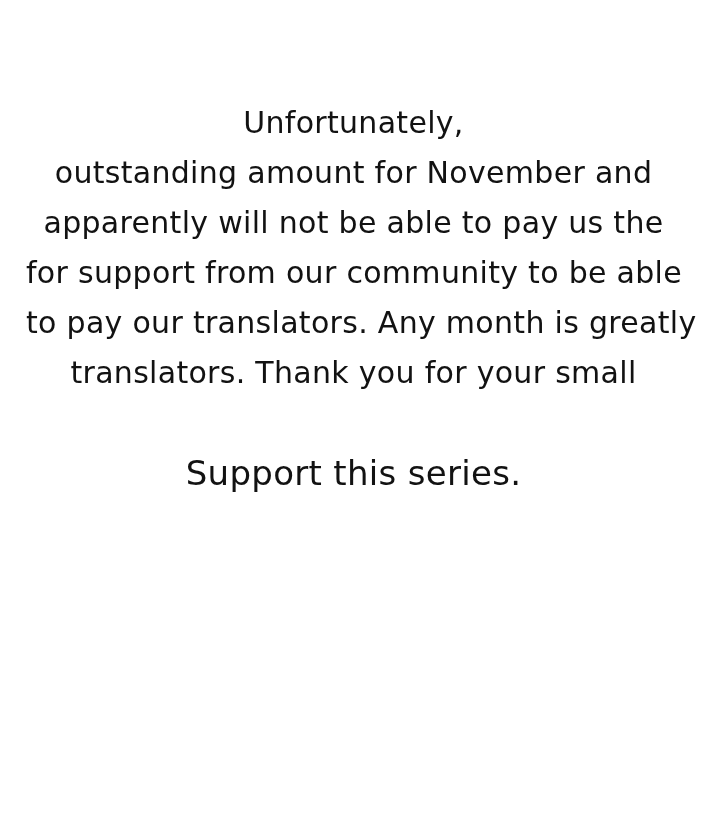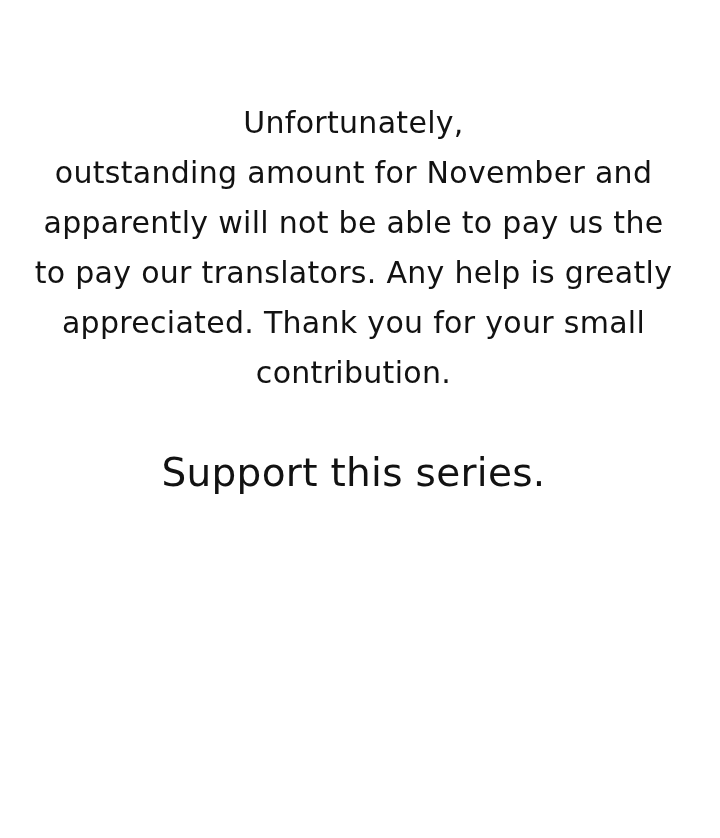--- a/index.html
+++ b/index.html
@@ -36,37 +36,37 @@
     line-height: 50px;
     color: #121212;
     letter-spacing: 0.3px;
     white-space: nowrap;
   }
   .spacer-line {
     height: 50px;
   }
   .support-line {
     font-family: "DejaVu Sans", sans-serif;
-    font-size: 39px;
+    font-size: 34px;
     line-height: 50px;
     color: #121212;
     letter-spacing: 0.3px;
     text-align: center;
     white-space: nowrap;
   }
 </style>
 </head>
 <body>
 
 <div class="page">
 
   <div class="notice-block">
     <div class="notice-line">Unfortunately,</div>
     <div class="notice-line">outstanding amount for November and</div>
     <div class="notice-line">apparently will not be able to pay us the</div>
-    <div class="notice-line">to pay our translators. Any help is greatly</div>
-    <div class="notice-line">appreciated. Thank you for your small</div>
-    <div class="notice-line">contribution.</div>
+    <div class="notice-line">for support from our community to be able</div>
+    <div class="notice-line">to pay our translators. Any month is greatly</div>
+    <div class="notice-line">translators. Thank you for your small</div>
     <div class="spacer-line"></div>
     <div class="support-line">Support this series.</div>
   </div>
 
 </div>
 
 </body></html>

